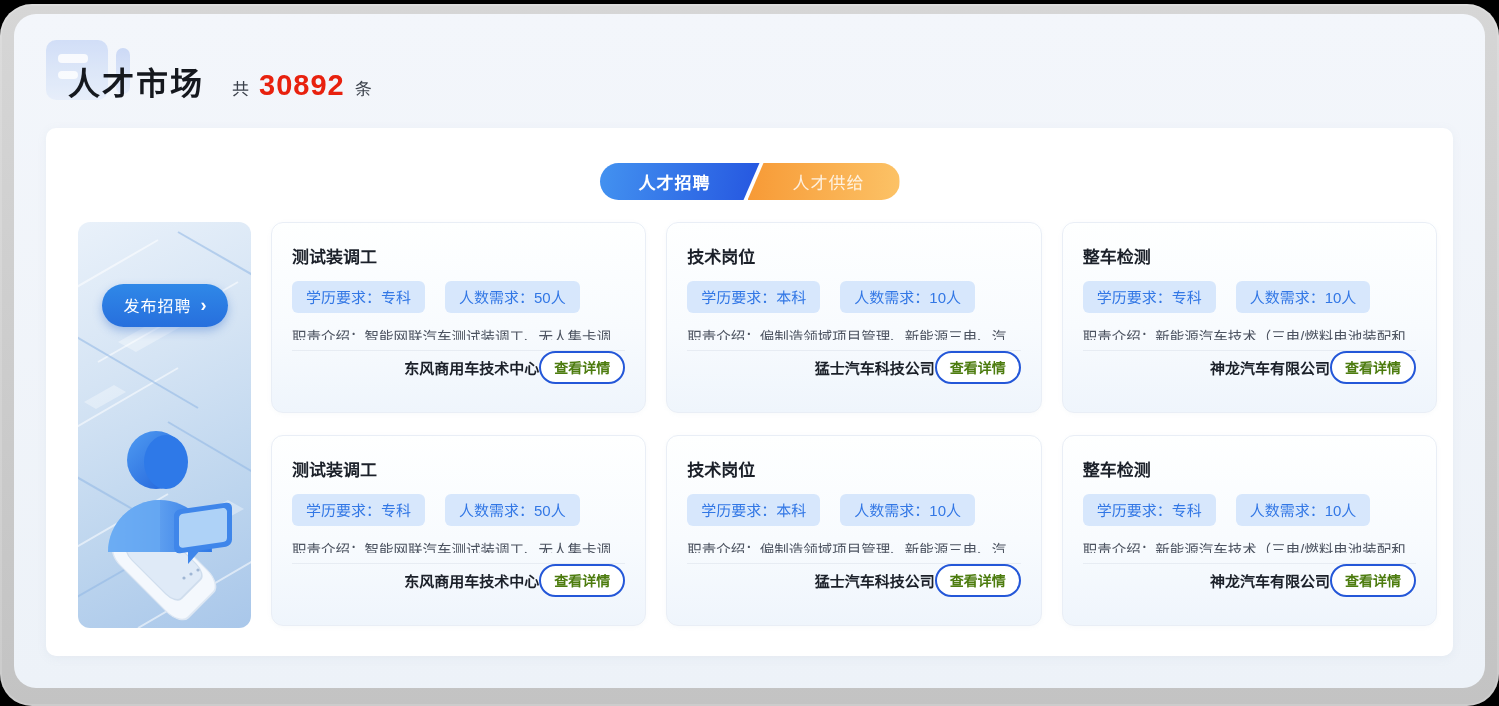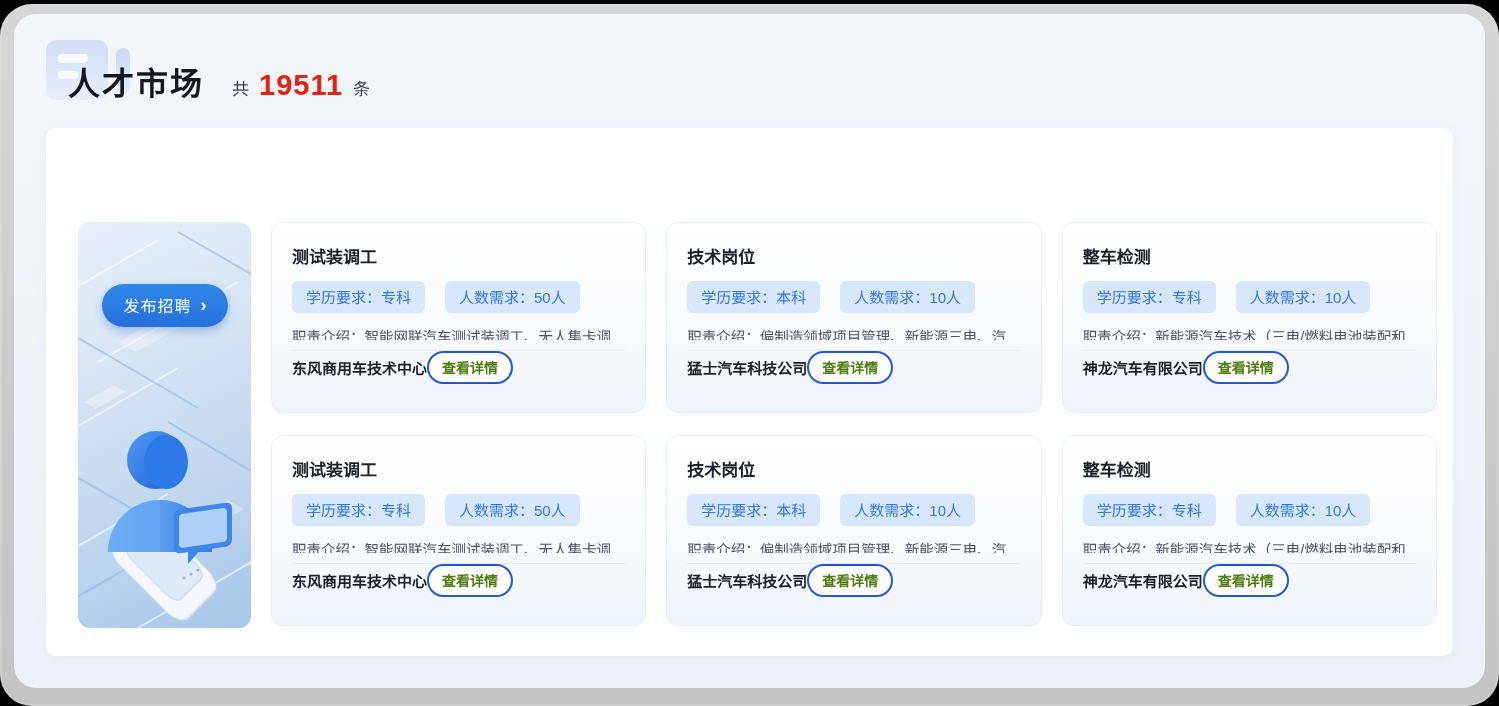--- a/index.html
+++ b/index.html
@@ -127,21 +127,21 @@
     background:#d7e7fc; color:#3277e5;
     font-size:15px; padding:5px 14px 6px; border-radius:6px;
     white-space:nowrap;
   }
   .desc {
     margin-top:13px; font-size:14.5px; color:#4c5360;
     line-height:23px; height:46px; overflow:hidden;
   }
   .divider { border-top:1px solid #e7ecf3; margin-top:10px; }
   .card-footer {
-    margin-top:auto; display:flex; align-items:center; justify-content:flex-start;
+    margin-top:auto; display:flex; align-items:center; justify-content:flex-end;
   }
   .company { font-size:15px; font-weight:bold; color:#1b2029; }
   .detail-btn {
     background:#ffffff; border:2px solid #2457d8; color:#4d7c0f;
     font-size:14px; font-weight:bold; border-radius:999px;
     padding:4px 13px 5px; cursor:pointer; font-family:inherit;
     white-space:nowrap;
   }
 </style>
 </head>
@@ -155,28 +155,32 @@
         <div class="ti-card">
             <span class="ti-bar b1"></span>
             <span class="ti-bar b2"></span>
           </div>
         <div class="ti-pill"></div>
       </div>
       <div class="title-row">
         <h1 class="page-title">人才市场</h1>
         <div class="count-group">
           <span class="count-prefix">共</span>
-          <span class="count-value">19511</span>
+          <span class="count-value">30892</span>
           <span class="count-suffix">条</span>
         </div>
       </div>
     </div>
 
     <div class="panel">
 
+      <div class="tab-group">
+        <div class="tab tab-recruit">人才招聘</div>
+        <div class="tab tab-supply">人才供给</div>
+      </div>
 
       <div class="content-row">
 
         <div class="banner">
           <svg viewBox="0 0 173 406" preserveAspectRatio="none">
             <defs>
               <linearGradient id="blueGrad" x1="0" y1="0" x2="1" y2="1">
                 <stop offset="0" stop-color="#4f9bf2"></stop>
                 <stop offset="1" stop-color="#1f5fd8"></stop>
               </linearGradient>

